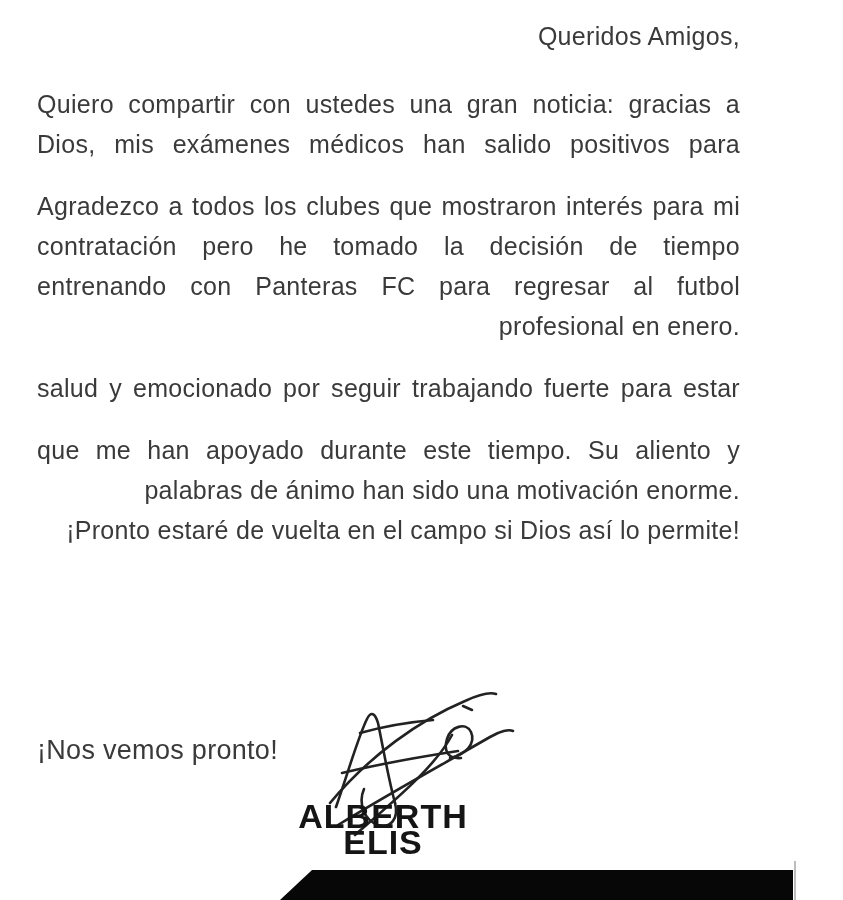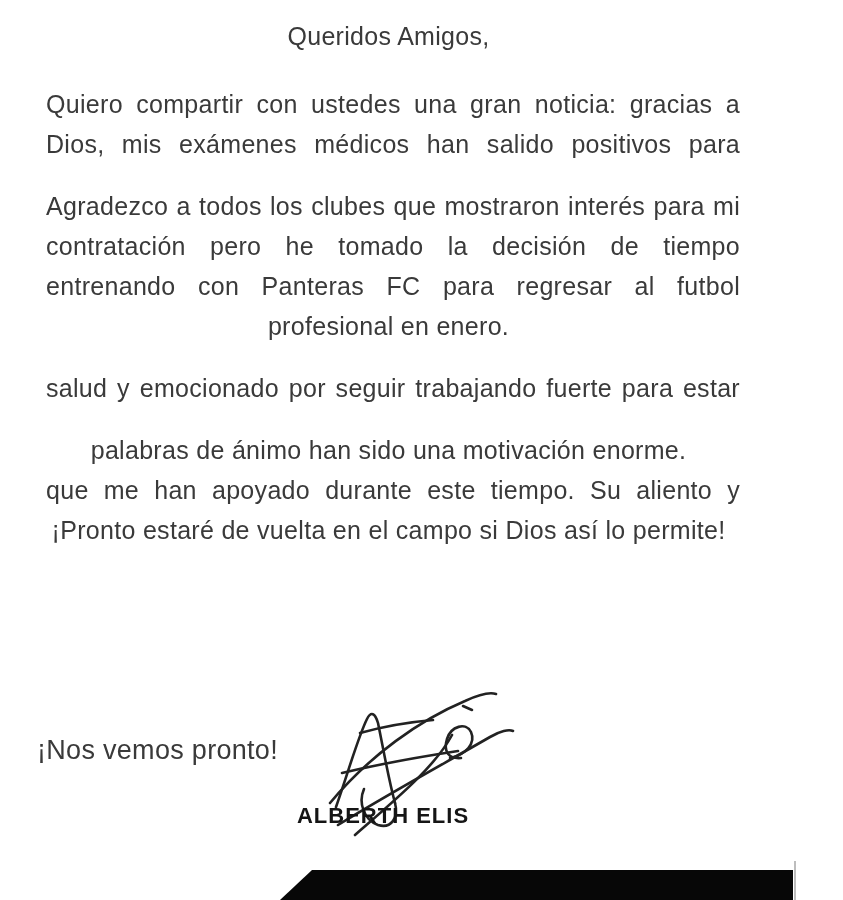--- a/index.html
+++ b/index.html
@@ -20,24 +20,23 @@
   }
   .line {
     font-size: 25px;
     line-height: 40px;
     letter-spacing: 0.3px;
     white-space: normal;
   }
   .j {               
     text-align: justify;
     text-align-last: justify;
-    margin-left: 9px;
   }
   .nat {             
-    text-align: center;
+    text-align: right;
   }
   .greeting { margin-bottom: 28px; }
   .para { margin-bottom: 22px; }
   .closing-line {
     position: absolute;
     left: 37px;
     top: 730px;
     font-size: 27px;
     line-height: 40px;
     letter-spacing: 0.3px;
@@ -49,21 +48,21 @@
     width: 230px;
     height: 155px;
     pointer-events: none;
   }
   .signature-name {
     position: absolute;
     left: 283px;
     top: 803px;
     width: 200px;
     text-align: center;
-    font-size: 22px;
+    font-size: 34px;
     font-weight: 700;
     letter-spacing: 1px;
     color: #151515;
     line-height: 26px;
   }
   .bottom-band {
     position: absolute;
     left: 280px;
     top: 870px;
     width: 513px;
@@ -100,22 +99,22 @@
       <div class="line j">contratación pero he tomado la decisión de tiempo</div>
       <div class="line j">entrenando con Panteras FC para regresar al futbol</div>
       <div class="line nat">profesional en enero.</div>
     </div>
 
     <div class="para">
       <div class="line j">salud y emocionado por seguir trabajando fuerte para estar</div>
     </div>
 
     <div class="para">
+      <div class="line j">que me han apoyado durante este tiempo. Su aliento y</div>
       <div class="line nat">palabras de ánimo han sido una motivación enorme.</div>
-      <div class="line j">que me han apoyado durante este tiempo. Su aliento y</div>
       <div class="line nat">¡Pronto estaré de vuelta en el campo si Dios así lo permite!</div>
     </div>
 
   </div>
 
   <div class="closing-line">¡Nos vemos pronto!</div>
 
   <svg class="signature-svg" viewBox="0 0 230 155" xmlns="http://www.w3.org/2000/svg" fill="none" stroke="#222222" stroke-width="2.6" stroke-linecap="round">
     <path d="M 30 118 C 70 70 120 35 165 16 C 178 10 190 7 196 9"></path>
     <path d="M 163 21 l 9 4"></path>

